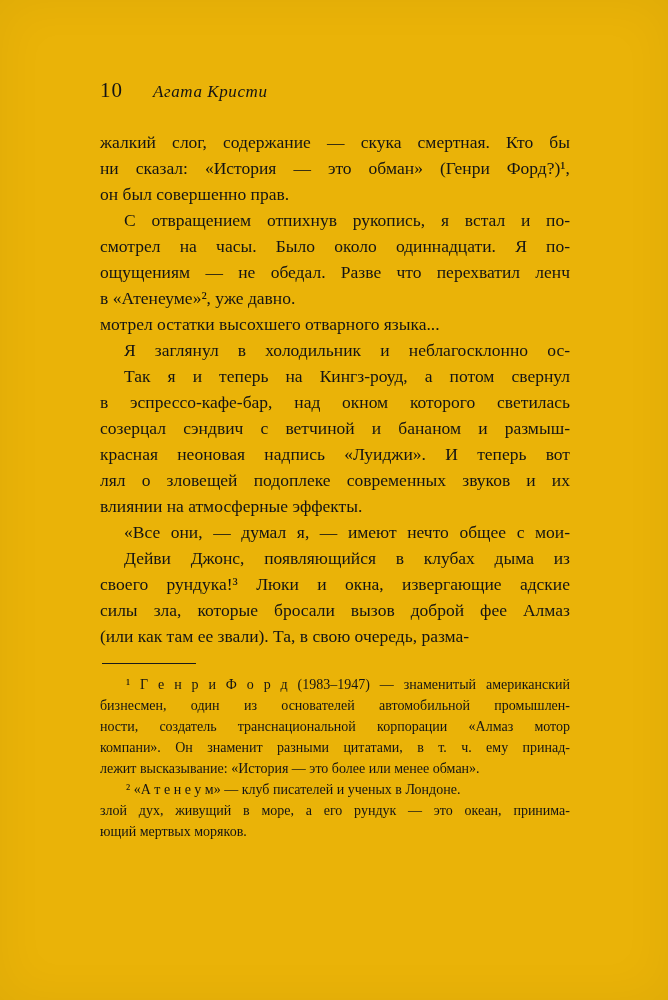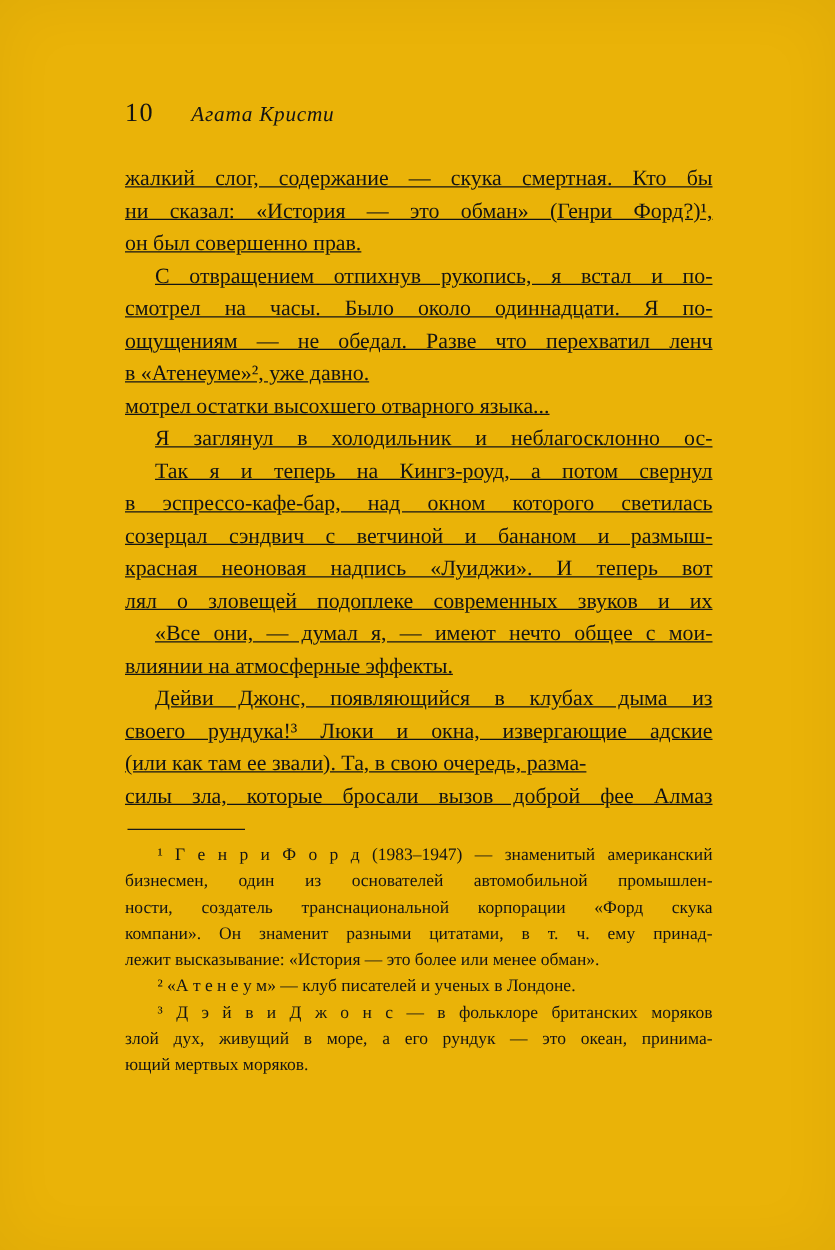--- a/index.html
+++ b/index.html
@@ -38,21 +38,20 @@
     font-size: 17px;
     letter-spacing: 0.6px;
   }
   .body-text {
     font-size: 17.5px;
     line-height: 26px;
   }
   .line {
     text-align: justify;
     text-align-last: justify;
-    text-decoration: underline;
   }
   .line.last {
     text-align-last: left;
   }
   .line.indent {
     text-indent: 24px;
   }
   .footnote-rule {
     margin-top: 14px;
     margin-bottom: 10px;
@@ -95,36 +94,35 @@
         <div class="line">смотрел на часы. Было около одиннадцати. Я по-</div>
         <div class="line">ощущениям — не обедал. Разве что перехватил ленч</div>
         <div class="line last">в «Атенеуме»², уже давно.</div>
         <div class="line last">мотрел остатки высохшего отварного языка...</div>
         <div class="line indent">Я заглянул в холодильник и неблагосклонно ос-</div>
         <div class="line indent">Так я и теперь на Кингз-роуд, а потом свернул</div>
         <div class="line">в эспрессо-кафе-бар, над окном которого светилась</div>
         <div class="line">созерцал сэндвич с ветчиной и бананом и размыш-</div>
         <div class="line">красная неоновая надпись «Луиджи». И теперь вот</div>
         <div class="line">лял о зловещей подоплеке современных звуков и их</div>
+        <div class="line last">влиянии на атмосферные эффекты.</div>
         <div class="line indent">«Все они, — думал я, — имеют нечто общее с мои-</div>
-        <div class="line last">влиянии на атмосферные эффекты.</div>
         <div class="line indent">Дейви Джонс, появляющийся в клубах дыма из</div>
         <div class="line">своего рундука!³ Люки и окна, извергающие адские</div>
+        <div class="line">силы зла, которые бросали вызов доброй фее Алмаз</div>
         <div class="line last">(или как там ее звали). Та, в свою очередь, разма-</div>
-        <div class="line">силы зла, которые бросали вызов доброй фее Алмаз</div>
       </div>
 
     <div class="footnote-rule"></div>
 
     <div class="footnotes">
         <div class="fn-line indent">¹ Г е н р и   Ф о р д (1983–1947) — знаменитый американский</div>
         <div class="fn-line">бизнесмен, один из основателей автомобильной промышлен-</div>
-        <div class="fn-line">ности, создатель транснациональной корпорации «Форд скука</div>
+        <div class="fn-line">ности, создатель транснациональной корпорации «Алмаз мотор</div>
         <div class="fn-line">компани». Он знаменит разными цитатами, в т. ч. ему принад-</div>
         <div class="fn-line last">лежит высказывание: «История — это более или менее обман».</div>
         <div class="fn-line indent last">² «А т е н е у м» — клуб писателей и ученых в Лондоне.</div>
-        <div class="fn-line indent">³ Д э й в и   Д ж о н с — в фольклоре британских моряков</div>
         <div class="fn-line">злой дух, живущий в море, а его рундук — это океан, принима-</div>
         <div class="fn-line last">ющий мертвых моряков.</div>
       </div>
 
   </div>
 </div>
 
 </body></html>

